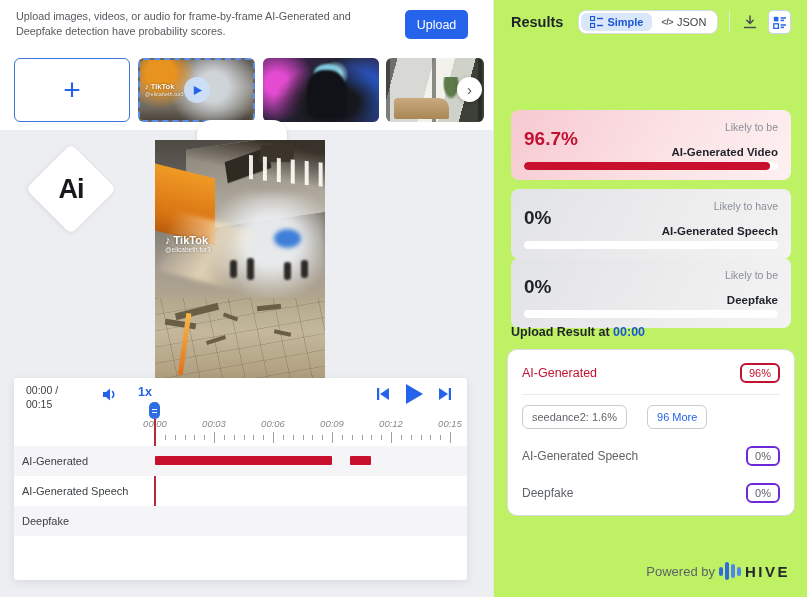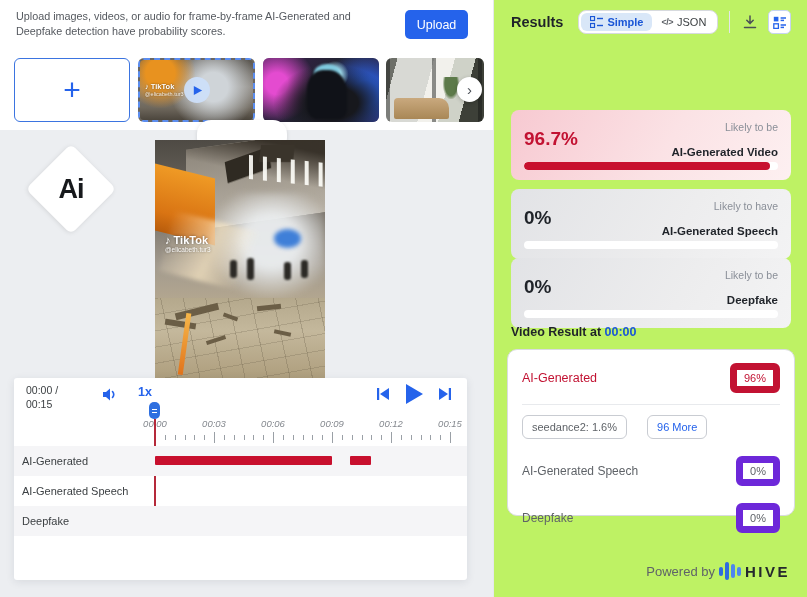--- a/index.html
+++ b/index.html
@@ -138,21 +138,21 @@
   .score-label { font-size:11.5px; font-weight:bold; color:#1f2329; margin-top:13px; }
   .score-bar { position:absolute; left:13px; bottom:10px; width:254px; height:8px; background:#fff; border-radius:4px; overflow:hidden; }
   .score-fill { height:100%; background:#c8102e; border-radius:4px; width:0; }
 
   .frame-label { position:absolute; left:17px; top:325px; font-size:12.5px; font-weight:bold; color:#1f2329; }
   .frame-label .time { color:#1a56d6; }
 
   .frame-card { position:absolute; left:13px; top:349px; width:288px; height:167px; background:#fff; border:1px solid #d9dbe0; border-radius:10px; padding:13px 14px; }
   .fc-row { display:flex; justify-content:space-between; align-items:center; }
   .fc-main-label { font-size:12.5px; color:#c21232; }
-  .badge { font-size:11px; padding:2px 7px; border-radius:6px; border:7px solid #6d28d9; color:#5f6368; background:#fff; }
+  .badge { font-size:11px; padding:2px 7px; border-radius:6px; border:2px solid #6d28d9; color:#5f6368; background:#fff; }
   .badge.red { border-color:#c21232; color:#c21232; }
   .fc-divider { height:1px; background:#e8eaed; margin:11px 0 10px; }
   .chips { display:flex; gap:20px; }
   .chip { font-size:11px; color:#5f6368; border:1px solid #c9ccd2; border-radius:6px; padding:5px 9px; background:#fff; font-family:inherit; cursor:pointer; }
   .chip.more { color:#2563eb; }
   .fc-sub { margin-top:17px; }
   .fc-sub-label { font-size:12px; color:#5f6368; }
 
   .rp-footer { position:absolute; right:17px; top:562px; display:flex; align-items:center; gap:4px; }
   .powered { font-size:13px; color:#5f6368; }
@@ -420,21 +420,21 @@
           <div class="score-qualifier">Likely to be</div>
           <div class="score-label">Deepfake</div>
         </span>
       </div>
       <div class="score-bar">
           <div class="score-fill" style="width: 0%;"></div>
         </div>
     </div>
 
     <div class="frame-label">
-      <span>Video Result at </span><span class="time">00:00</span>
+      <span>Upload Result at </span><span class="time">00:00</span>
     </div>
 
     <div class="frame-card">
       <div class="fc-row">
         <span class="fc-main-label">AI-Generated</span>
         <span class="badge red">96%</span>
       </div>
       <div class="fc-divider"></div>
       <div class="chips">
         <button class="chip">seedance2: 1.6%</button>

